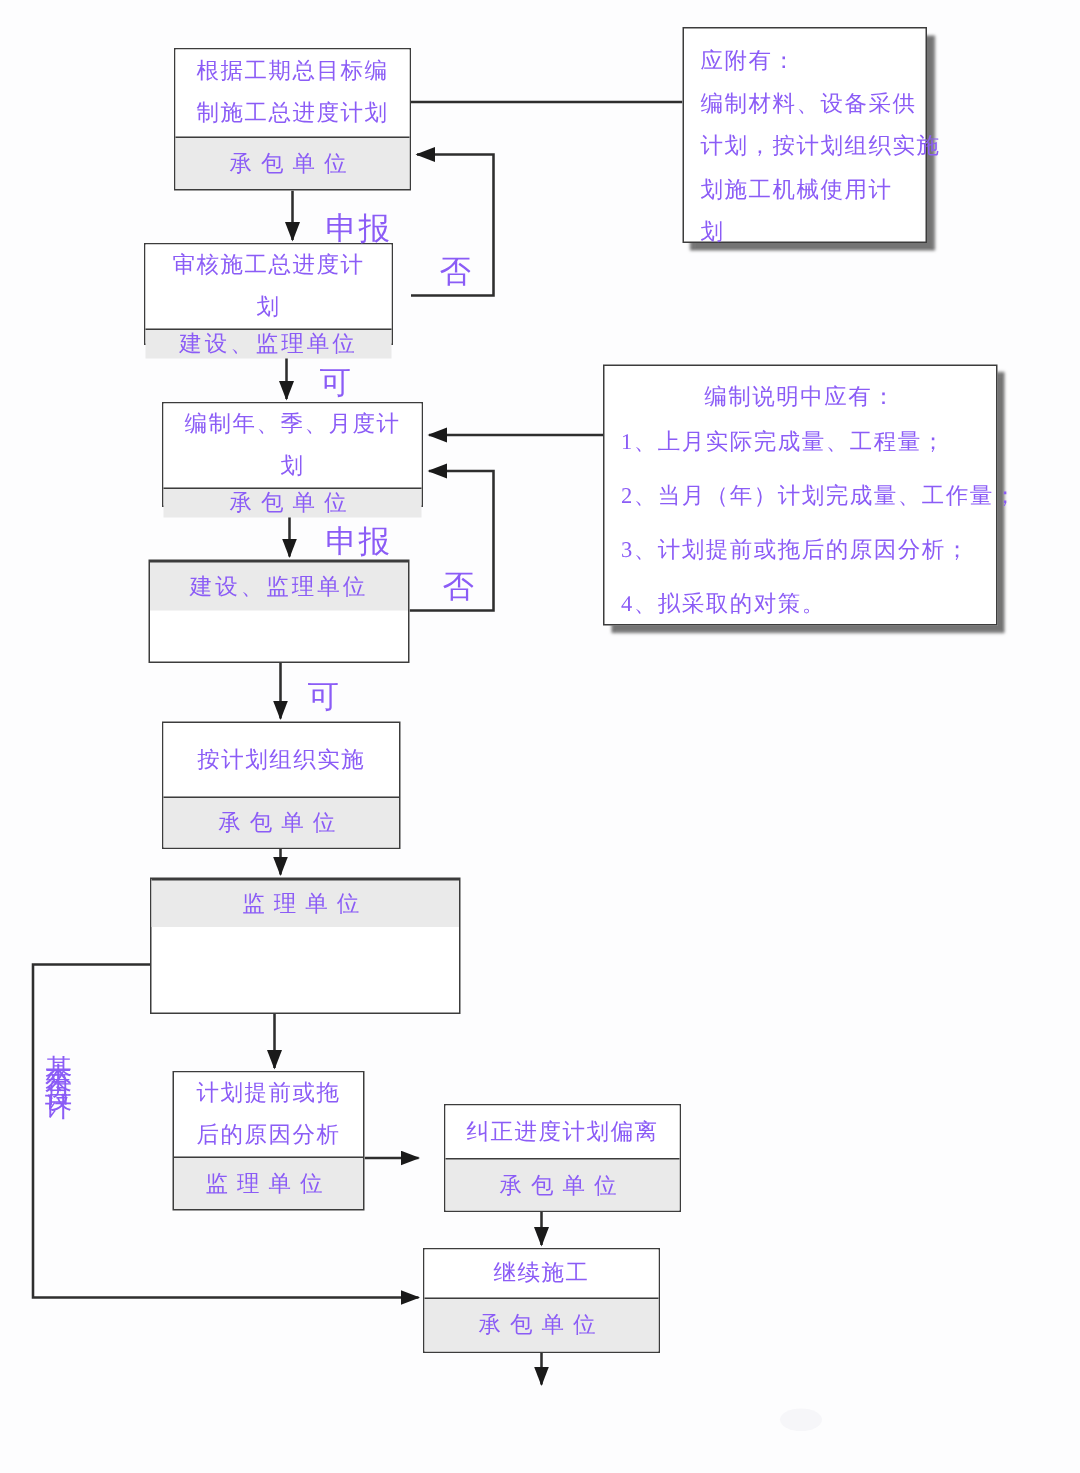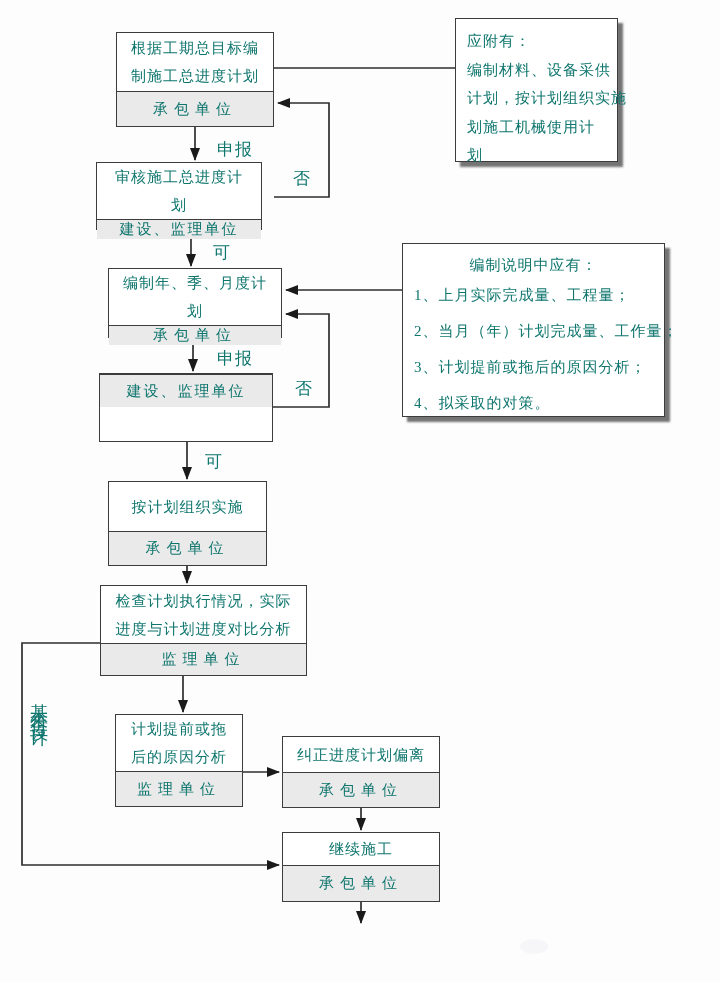--- a/index.html
+++ b/index.html
@@ -1,41 +1,41 @@
 <!DOCTYPE html>
 <html><head>
 <meta charset="utf-8">
 <style>
   html,body{margin:0;padding:0;background:#fdfdfe;}
   .stage{
     position:relative;width:720px;height:982px;overflow:hidden;
     background:#fdfdfe;
     font-family:"Liberation Serif","DejaVu Serif",serif;
-    color:#0f766e;
+    color:#8b5cf6;
   }
   .wires{position:absolute;left:0;top:0;width:720px;height:982px;}
   .wires polyline,.wires line{fill:none;stroke:#2e2e2e;stroke-width:1.7;}
   .node{
     position:absolute;border:1.5px solid #3c3c3c;background:#fff;
     display:flex;flex-direction:column;box-sizing:border-box;
   }
   .node-title{
     flex:1;display:flex;align-items:center;justify-content:center;
     text-align:center;font-size:15px;letter-spacing:1px;line-height:28px;
     padding:0 11px;background:#fff;
   }
   .node-role{
     display:flex;align-items:center;justify-content:center;text-align:center;
     font-size:15px;background:#eaeaea;border-top:1.5px solid #3c3c3c;
     letter-spacing:2px;
   }
   .role-wide{letter-spacing:6px;}
   .shadowed{box-shadow:5px 5px 2px rgba(70,70,70,0.75);}
   .edge-label{
-    position:absolute;font-size:17px;letter-spacing:1px;white-space:nowrap;
+    position:absolute;font-size:21px;letter-spacing:1px;white-space:nowrap;
   }
   .note-box{
     position:absolute;border:1.5px solid #3c3c3c;background:#fff;
     box-sizing:border-box;font-size:15px;
   }
   .attach-line{line-height:28.5px;letter-spacing:1px;white-space:nowrap;}
   .notes-title{
     text-align:center;line-height:24px;margin-top:9px;letter-spacing:1px;
   }
   .notes-item{line-height:36px;padding-left:11px;letter-spacing:1px;white-space:nowrap;}
@@ -106,30 +106,29 @@
   <div class="node" style="left:99px;top:373px;width:174px;height:69px;">
     <div class="node-role" style="height:32px;">建设、监理单位</div>
   </div>
 
   <div class="node" style="left:108px;top:481px;width:159px;height:85px;">
     <div class="node-title">按计划组织实施</div>
     <div class="node-role role-wide" style="height:33px;">承包单位</div>
   </div>
 
   <div class="node" style="left:100px;top:585px;width:207px;height:91px;">
-    <div class="node-title">检查计划执行情况，实际进度与计划进度对比分析</div>
     <div class="node-role role-wide" style="height:31px;">监理单位</div>
   </div>
 
   <div class="node" style="left:115px;top:714px;width:128px;height:93px;">
     <div class="node-title">计划提前或拖后的原因分析</div>
     <div class="node-role role-wide" style="height:34px;">监理单位</div>
   </div>
 
-  <div class="node" style="left:282px;top:736px;width:158px;height:72px;">
+  <div class="node" style="left:296px;top:736px;width:158px;height:72px;">
     <div class="node-title">纠正进度计划偏离</div>
     <div class="node-role role-wide" style="height:34px;">承包单位</div>
   </div>
 
   <div class="node" style="left:282px;top:832px;width:158px;height:70px;">
     <div class="node-title">继续施工</div>
     <div class="node-role role-wide" style="height:35px;">承包单位</div>
   </div>
 
 

